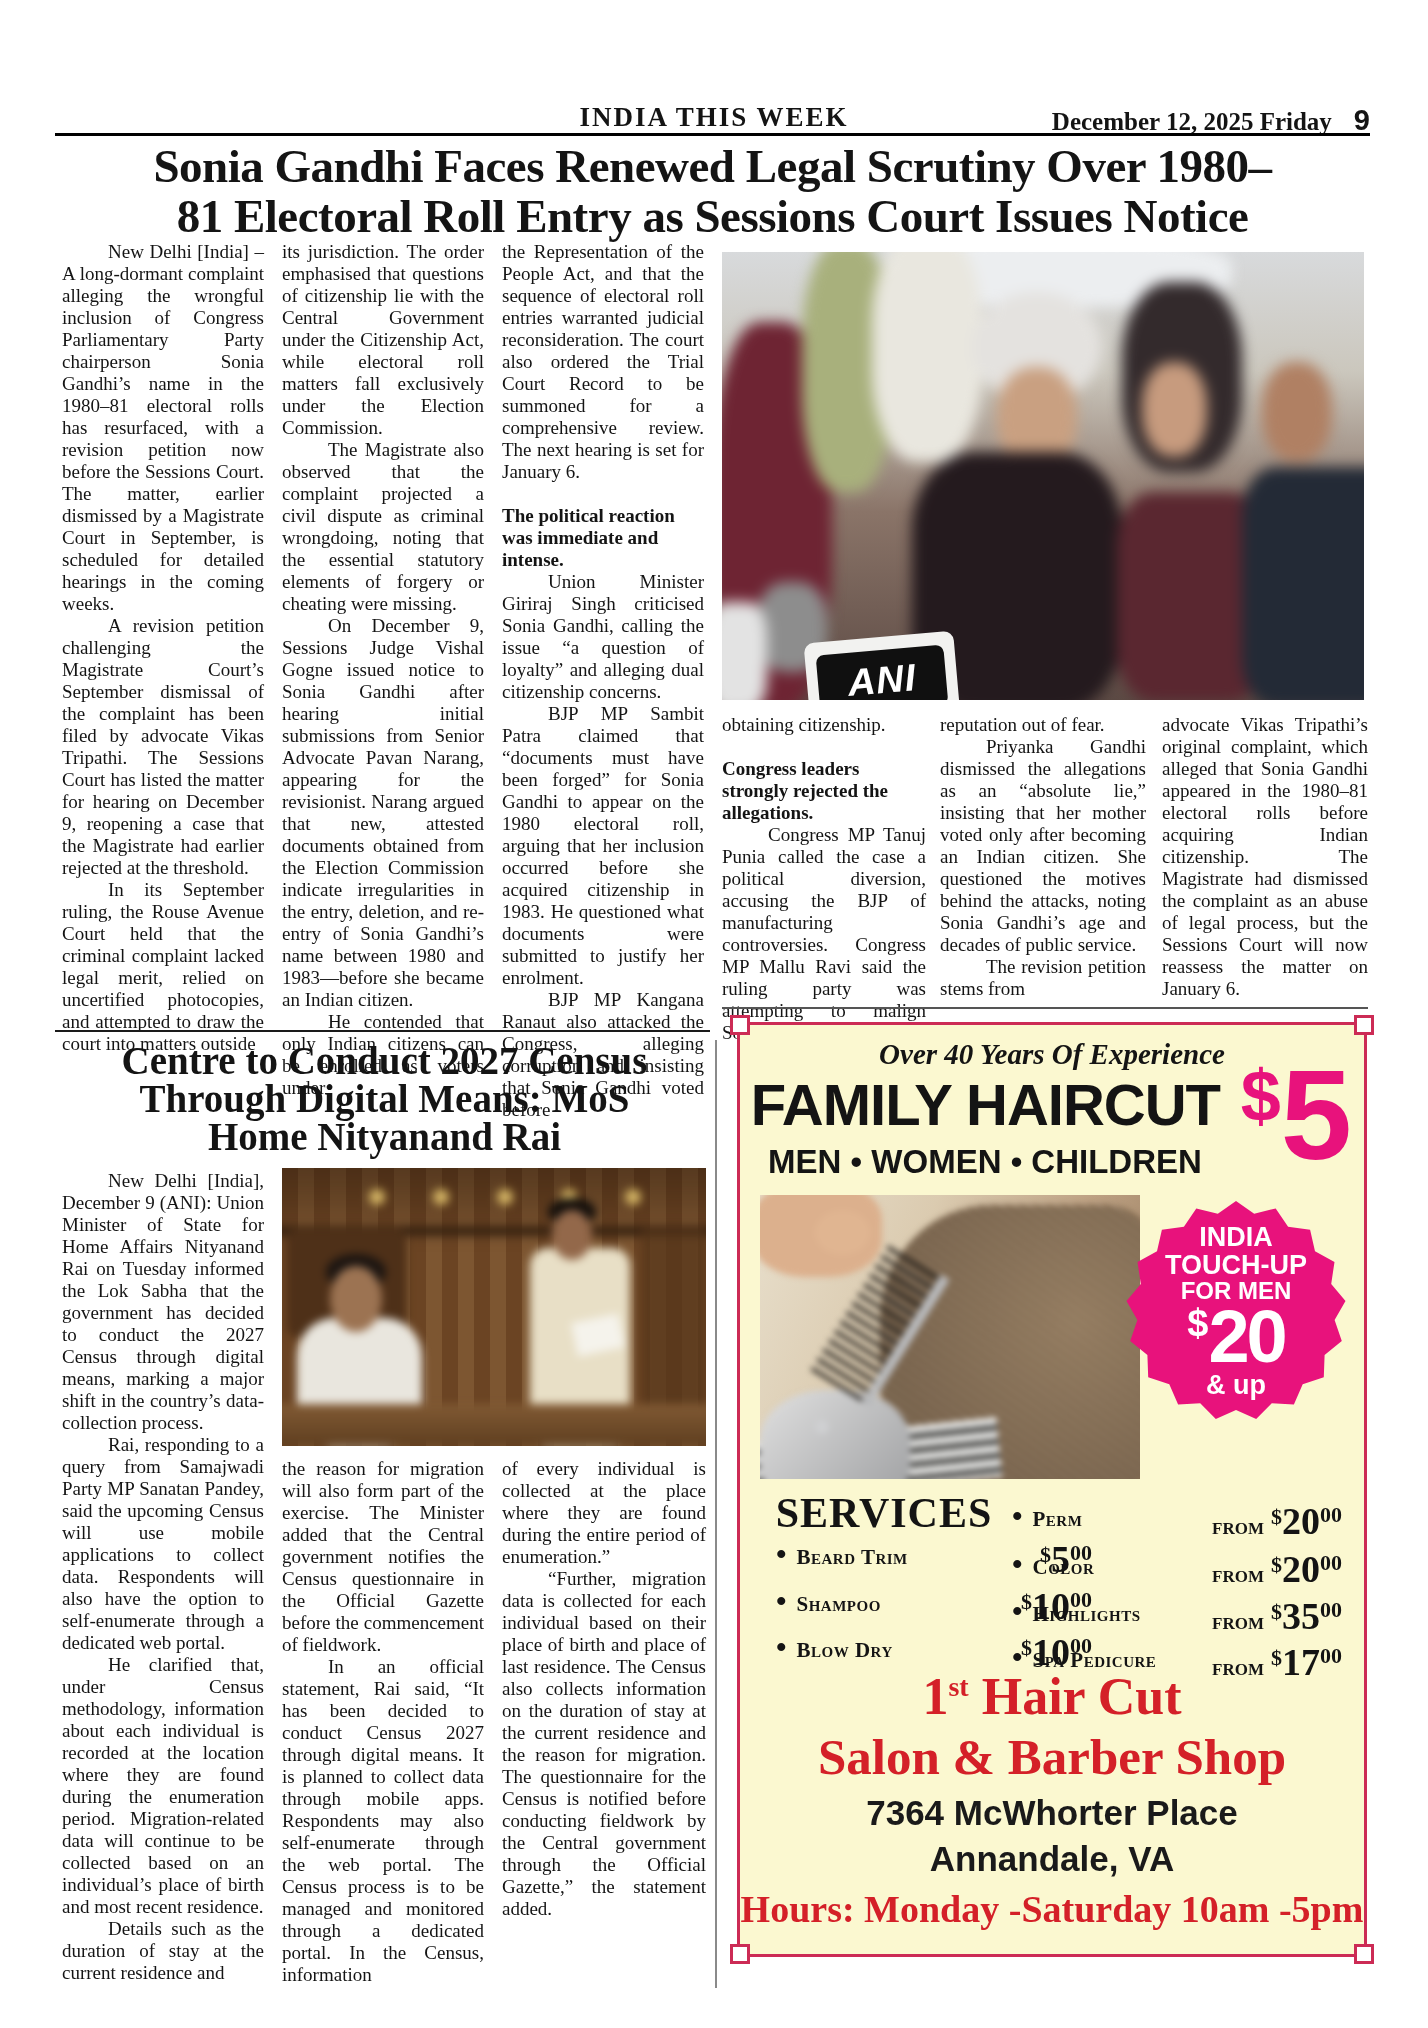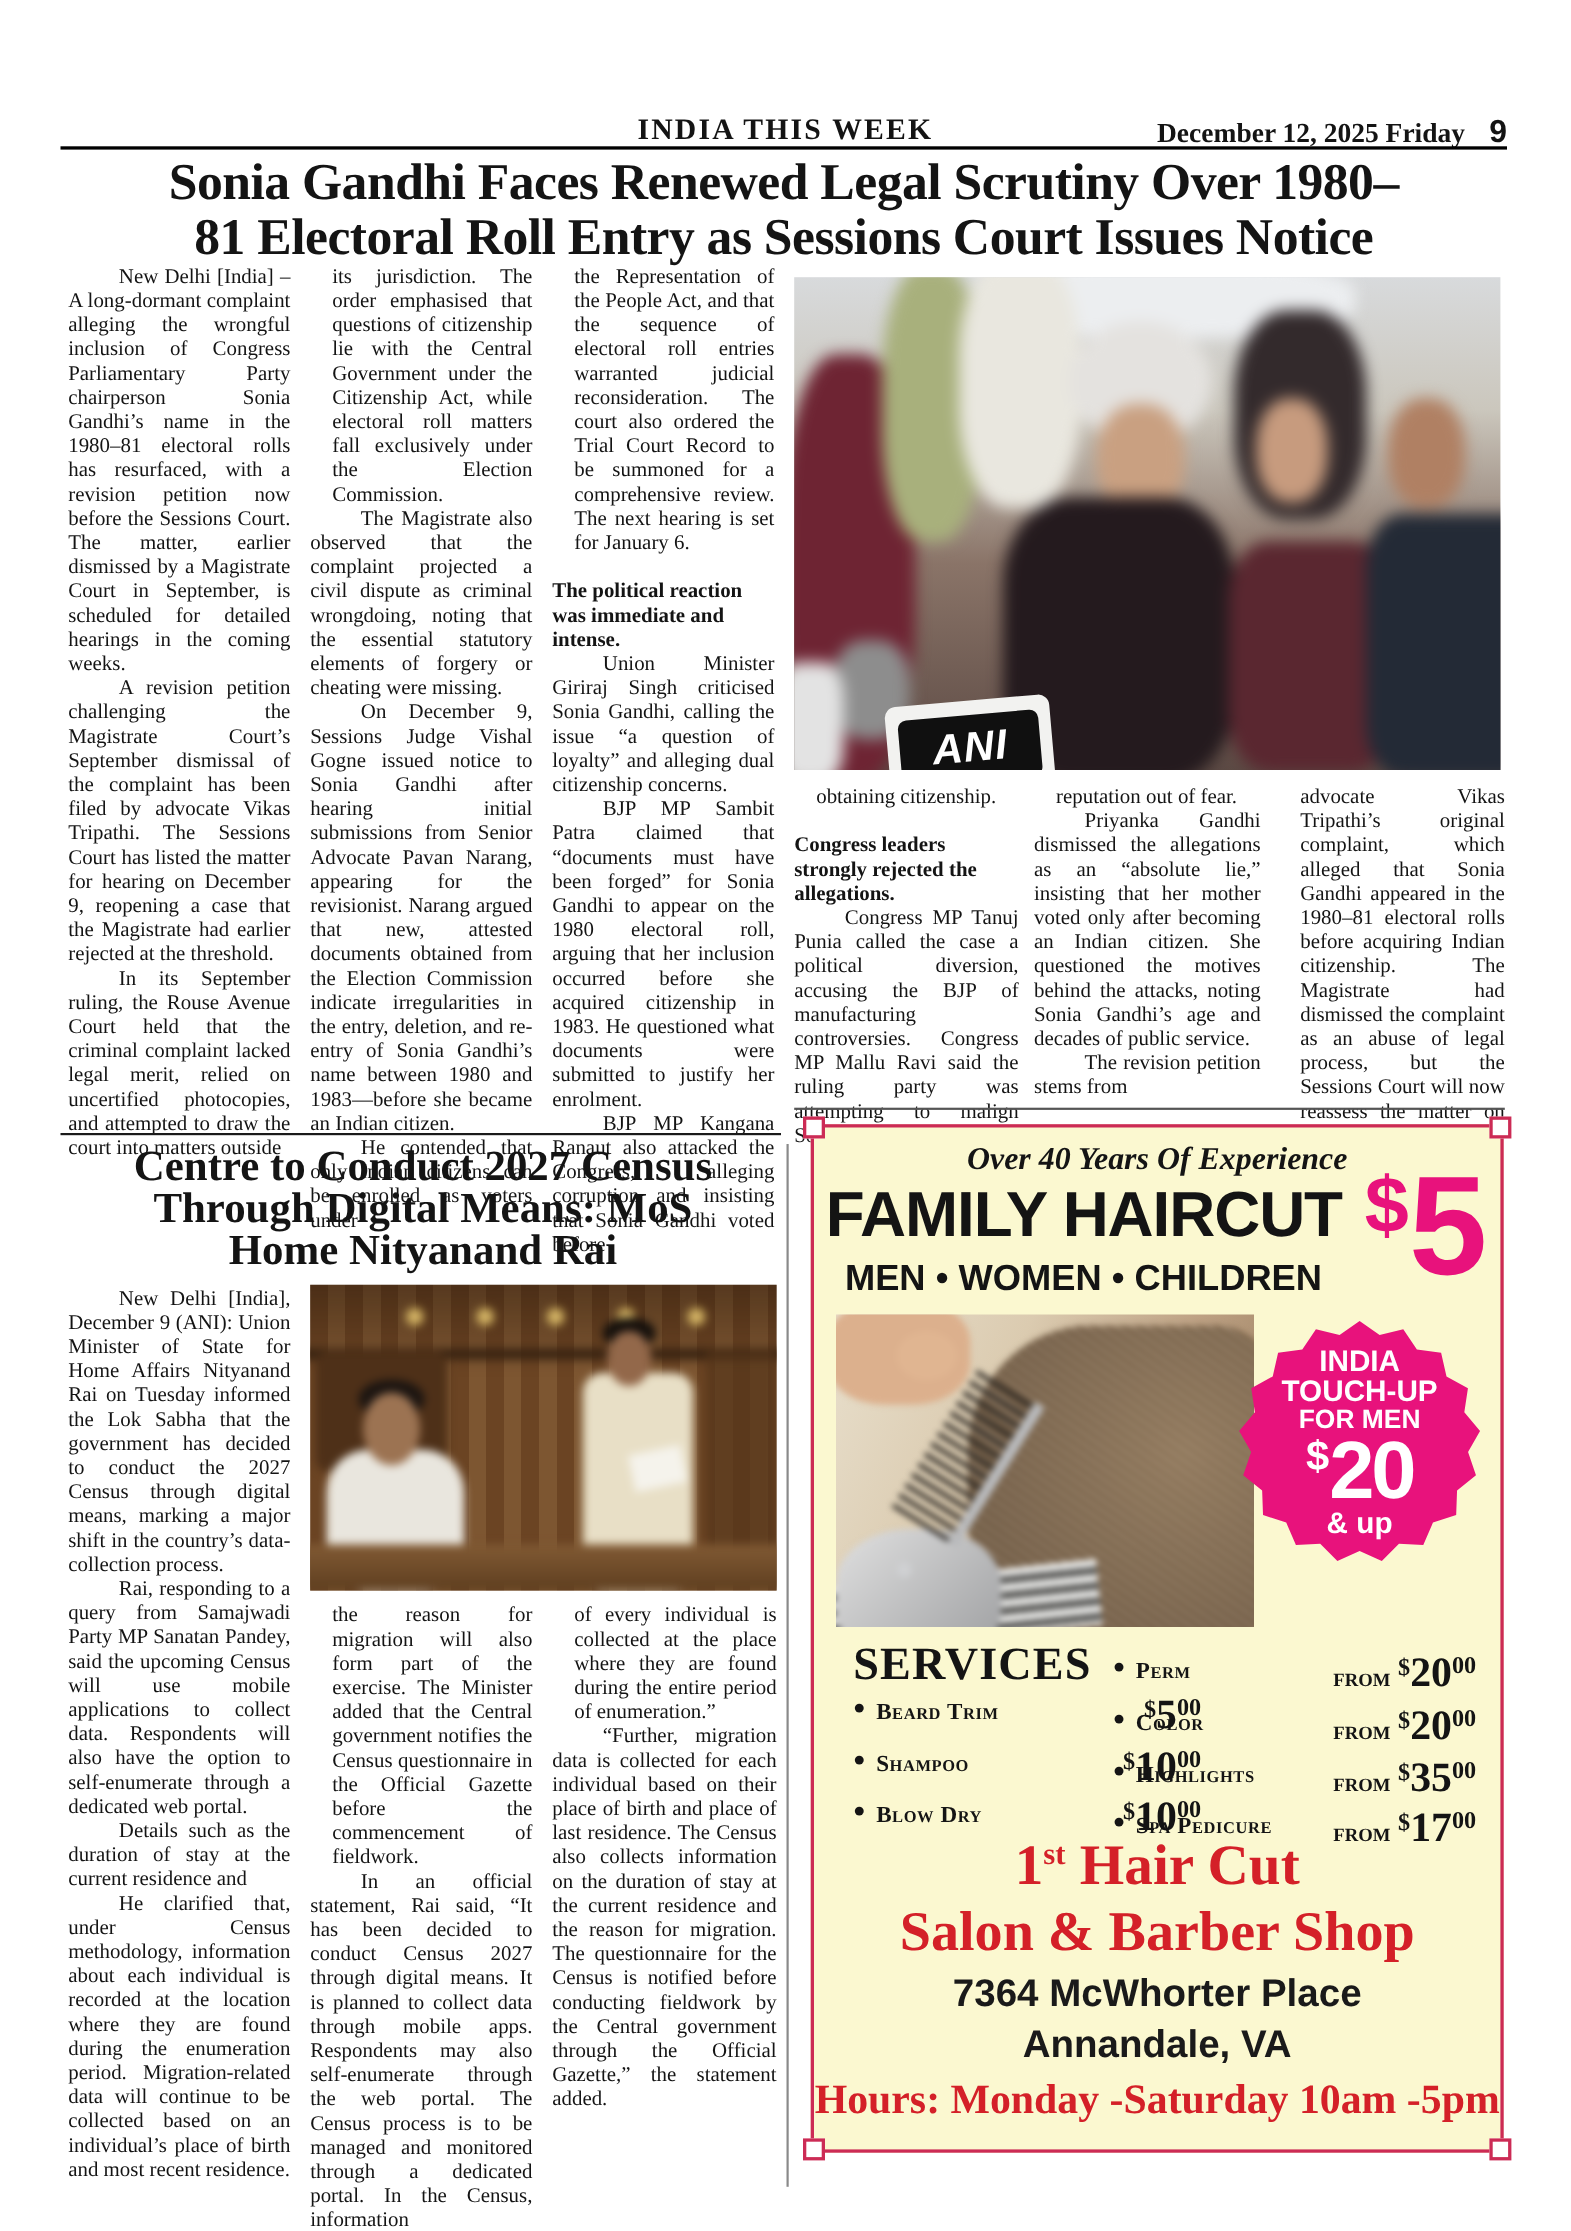--- a/index.html
+++ b/index.html
@@ -12,21 +12,21 @@
   .masthead-right{right:58px;top:104px;display:flex;align-items:baseline;gap:22px;}
   .m-date{font-weight:bold;font-size:25px;}
   .m-page{font-weight:bold;font-size:29px;font-family:"Liberation Sans",sans-serif;}
   .header-rule{left:55px;top:133px;width:1315px;height:3px;background:#000;}
 
   
   .headline{left:55px;top:141px;width:1315px;text-align:center;font-weight:bold;
             font-size:47px;line-height:50px;letter-spacing:-.5px;}
   .ncol{position:absolute;text-align:justify;font-size:19px;line-height:22px;}
   .ncol .para{margin:0;text-indent:46px;}
-  .ncol .para.noindent{text-indent:0;margin-left:20px;}
+  .ncol .para.noindent{text-indent:0;}
   .ncol .para.bold{font-weight:bold;margin-top:22px;text-indent:0;text-align:left;}
 
   .c1{left:62px;top:241px;width:202px;}
   .c2{left:282px;top:241px;width:202px;}
   .c3{left:502px;top:241px;width:202px;}
   .c4{left:722px;top:714px;width:204px;}
   .c5{left:940px;top:714px;width:206px;}
   .c6{left:1162px;top:714px;width:206px;}
 
   
@@ -234,22 +234,22 @@
 
   <div class="abs headline2">
     <div>Centre to Conduct 2027 Census</div>
     <div>Through Digital Means: MoS</div>
     <div>Home Nityanand Rai</div>
   </div>
 
   <div class="ncol a2c1">
       <p class="para">New Delhi [India], December 9 (ANI): Union Minister of State for Home Affairs Nityanand Rai on Tuesday informed the Lok Sabha that the government has decided to conduct the 2027 Census through digital means, marking a major shift in the country’s data-collection process.</p>
       <p class="para">Rai, responding to a query from Samajwadi Party MP Sanatan Pandey, said the upcoming Census will use mobile applications to collect data. Respondents will also have the option to self-enumerate through a dedicated web portal.</p>
+      <p class="para">He clarified that, under Census methodology, information about each individual is recorded at the location where they are found during the enumeration period. Migration-related data will continue to be collected based on an individual’s place of birth and most recent residence.</p>
       <p class="para">Details such as the duration of stay at the current residence and</p>
-      <p class="para">He clarified that, under Census methodology, information about each individual is recorded at the location where they are found during the enumeration period. Migration-related data will continue to be collected based on an individual’s place of birth and most recent residence.</p>
     </div>
 
   <div class="abs photo2">
     <div class="blobs">
       <div class="p2-shade"></div>
         <div class="p2-rail"></div>
       <div class="p2-rosette" style="left:96px;top:30px;"></div>
       <div class="p2-rosette" style="left:160px;top:30px;"></div>
       <div class="p2-rosette" style="left:224px;top:30px;"></div>
       <div class="p2-rosette" style="left:288px;top:30px;"></div>

